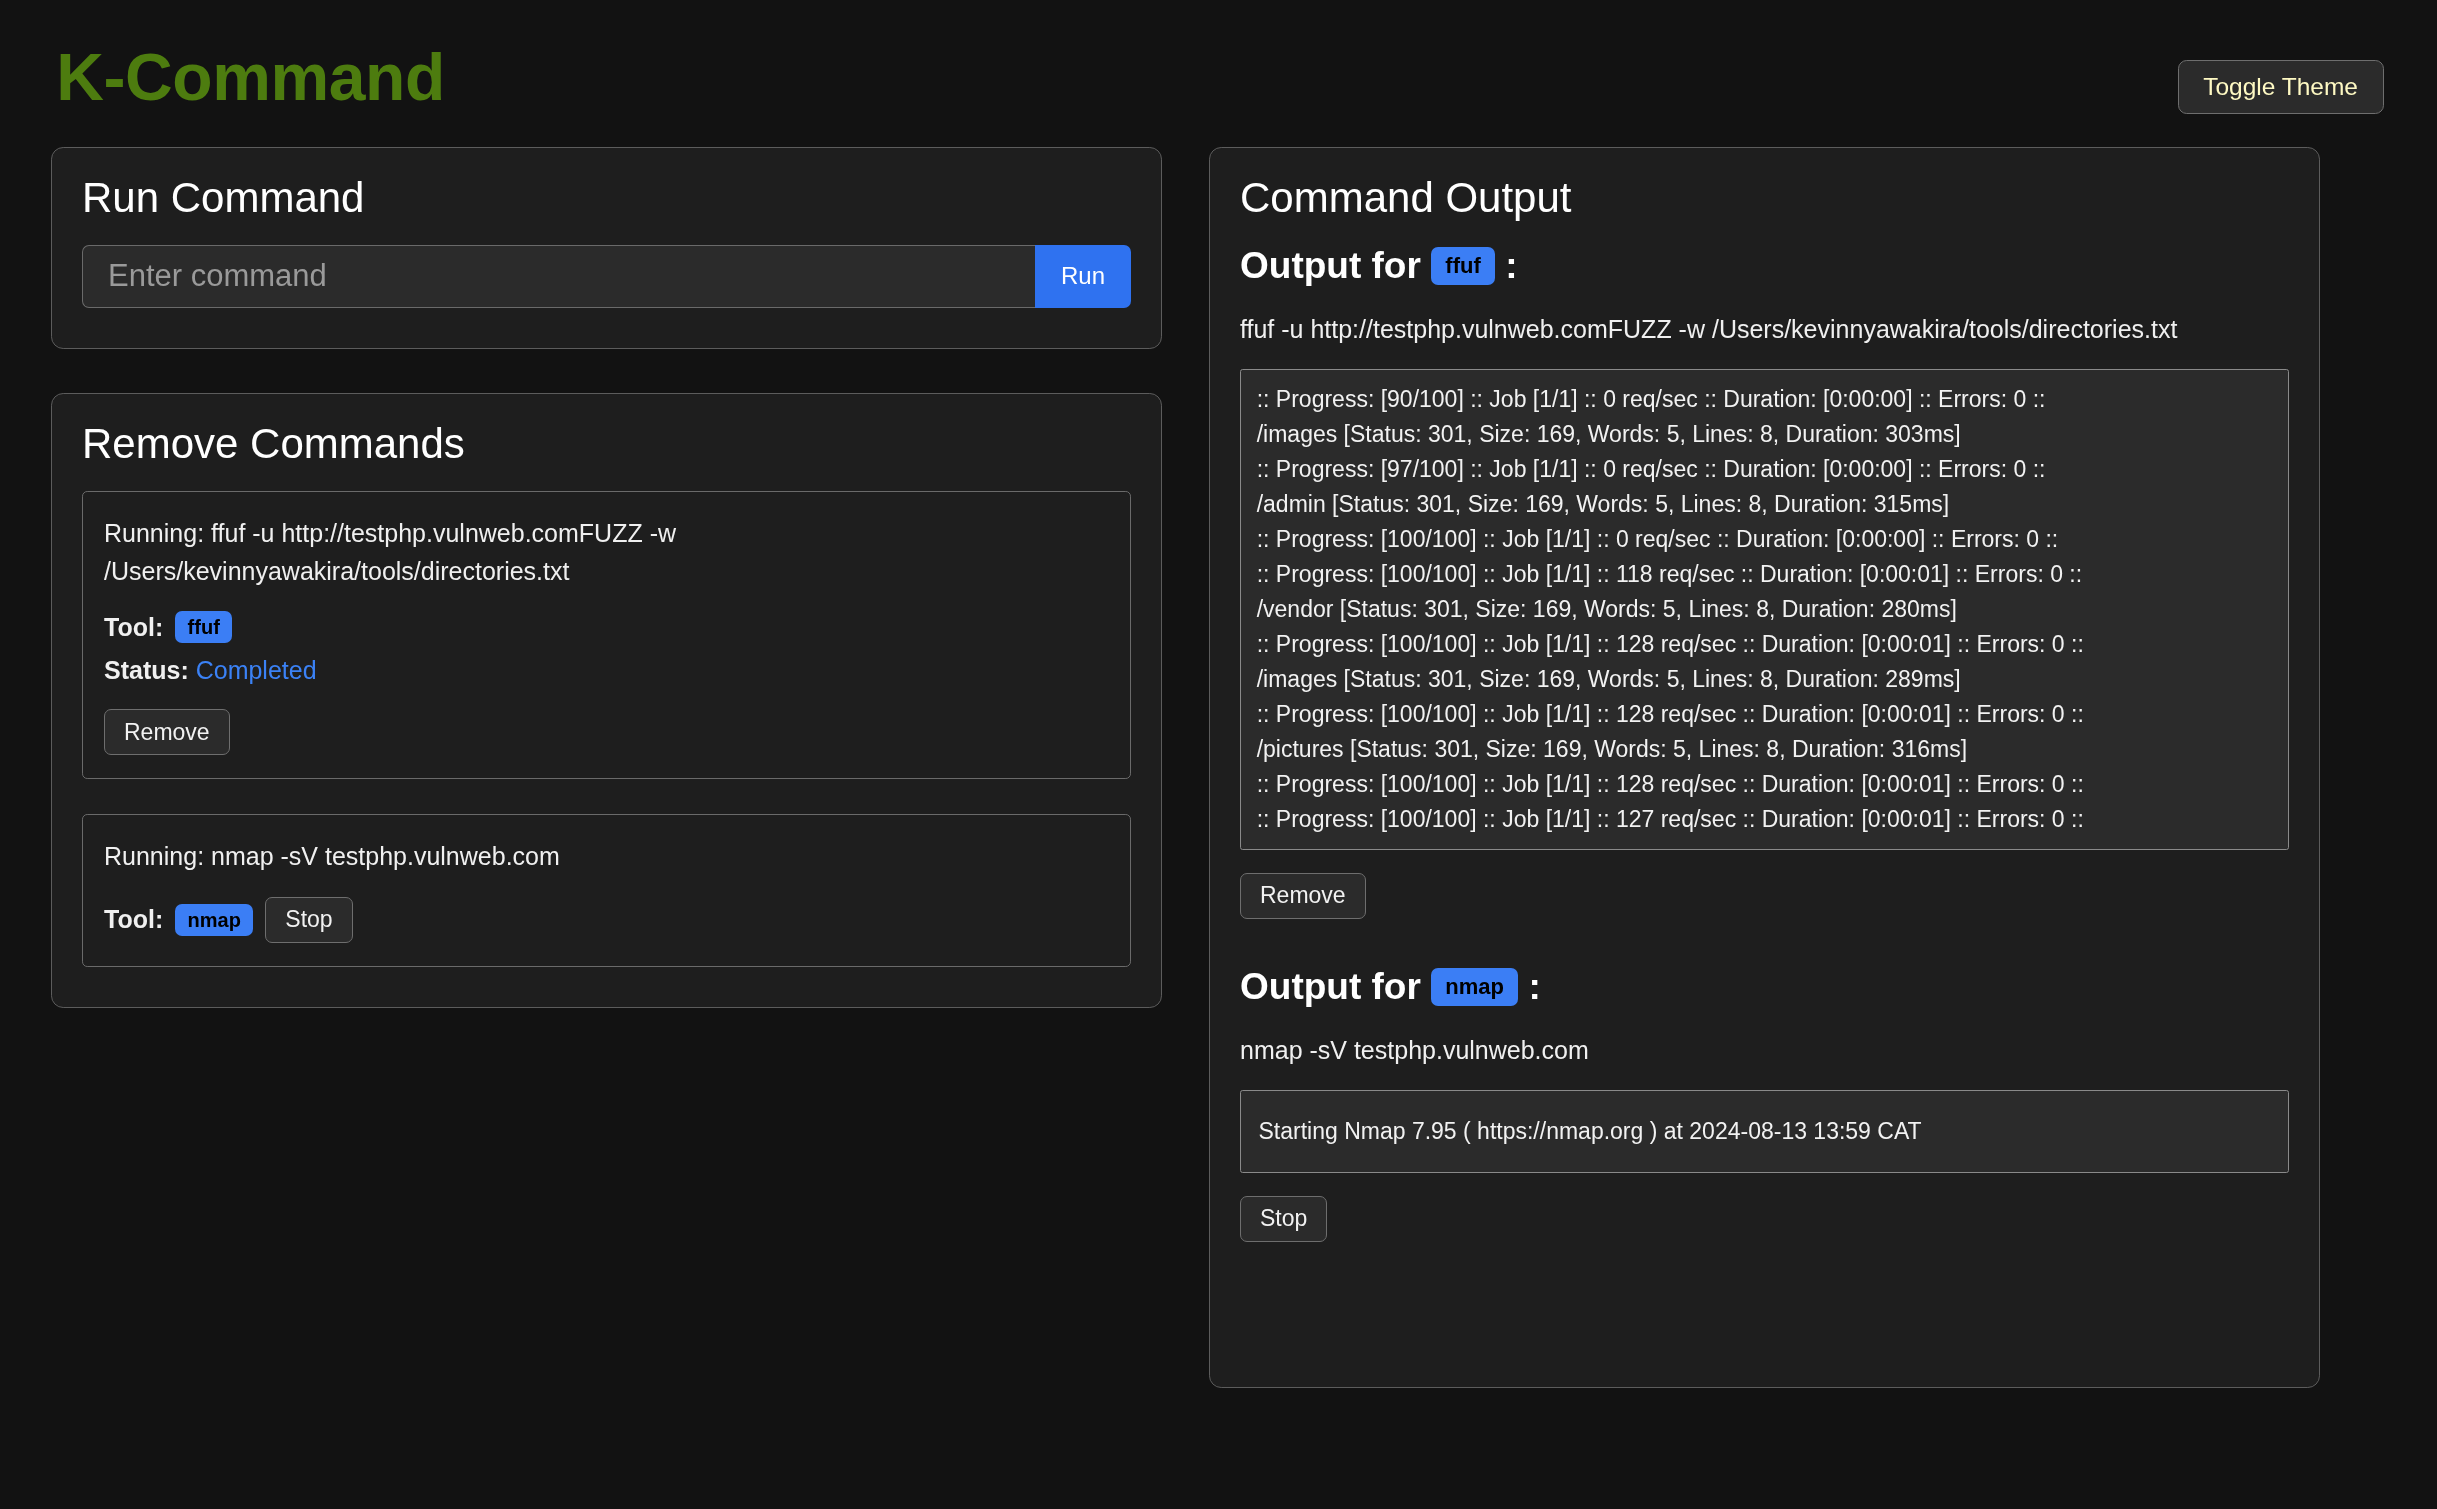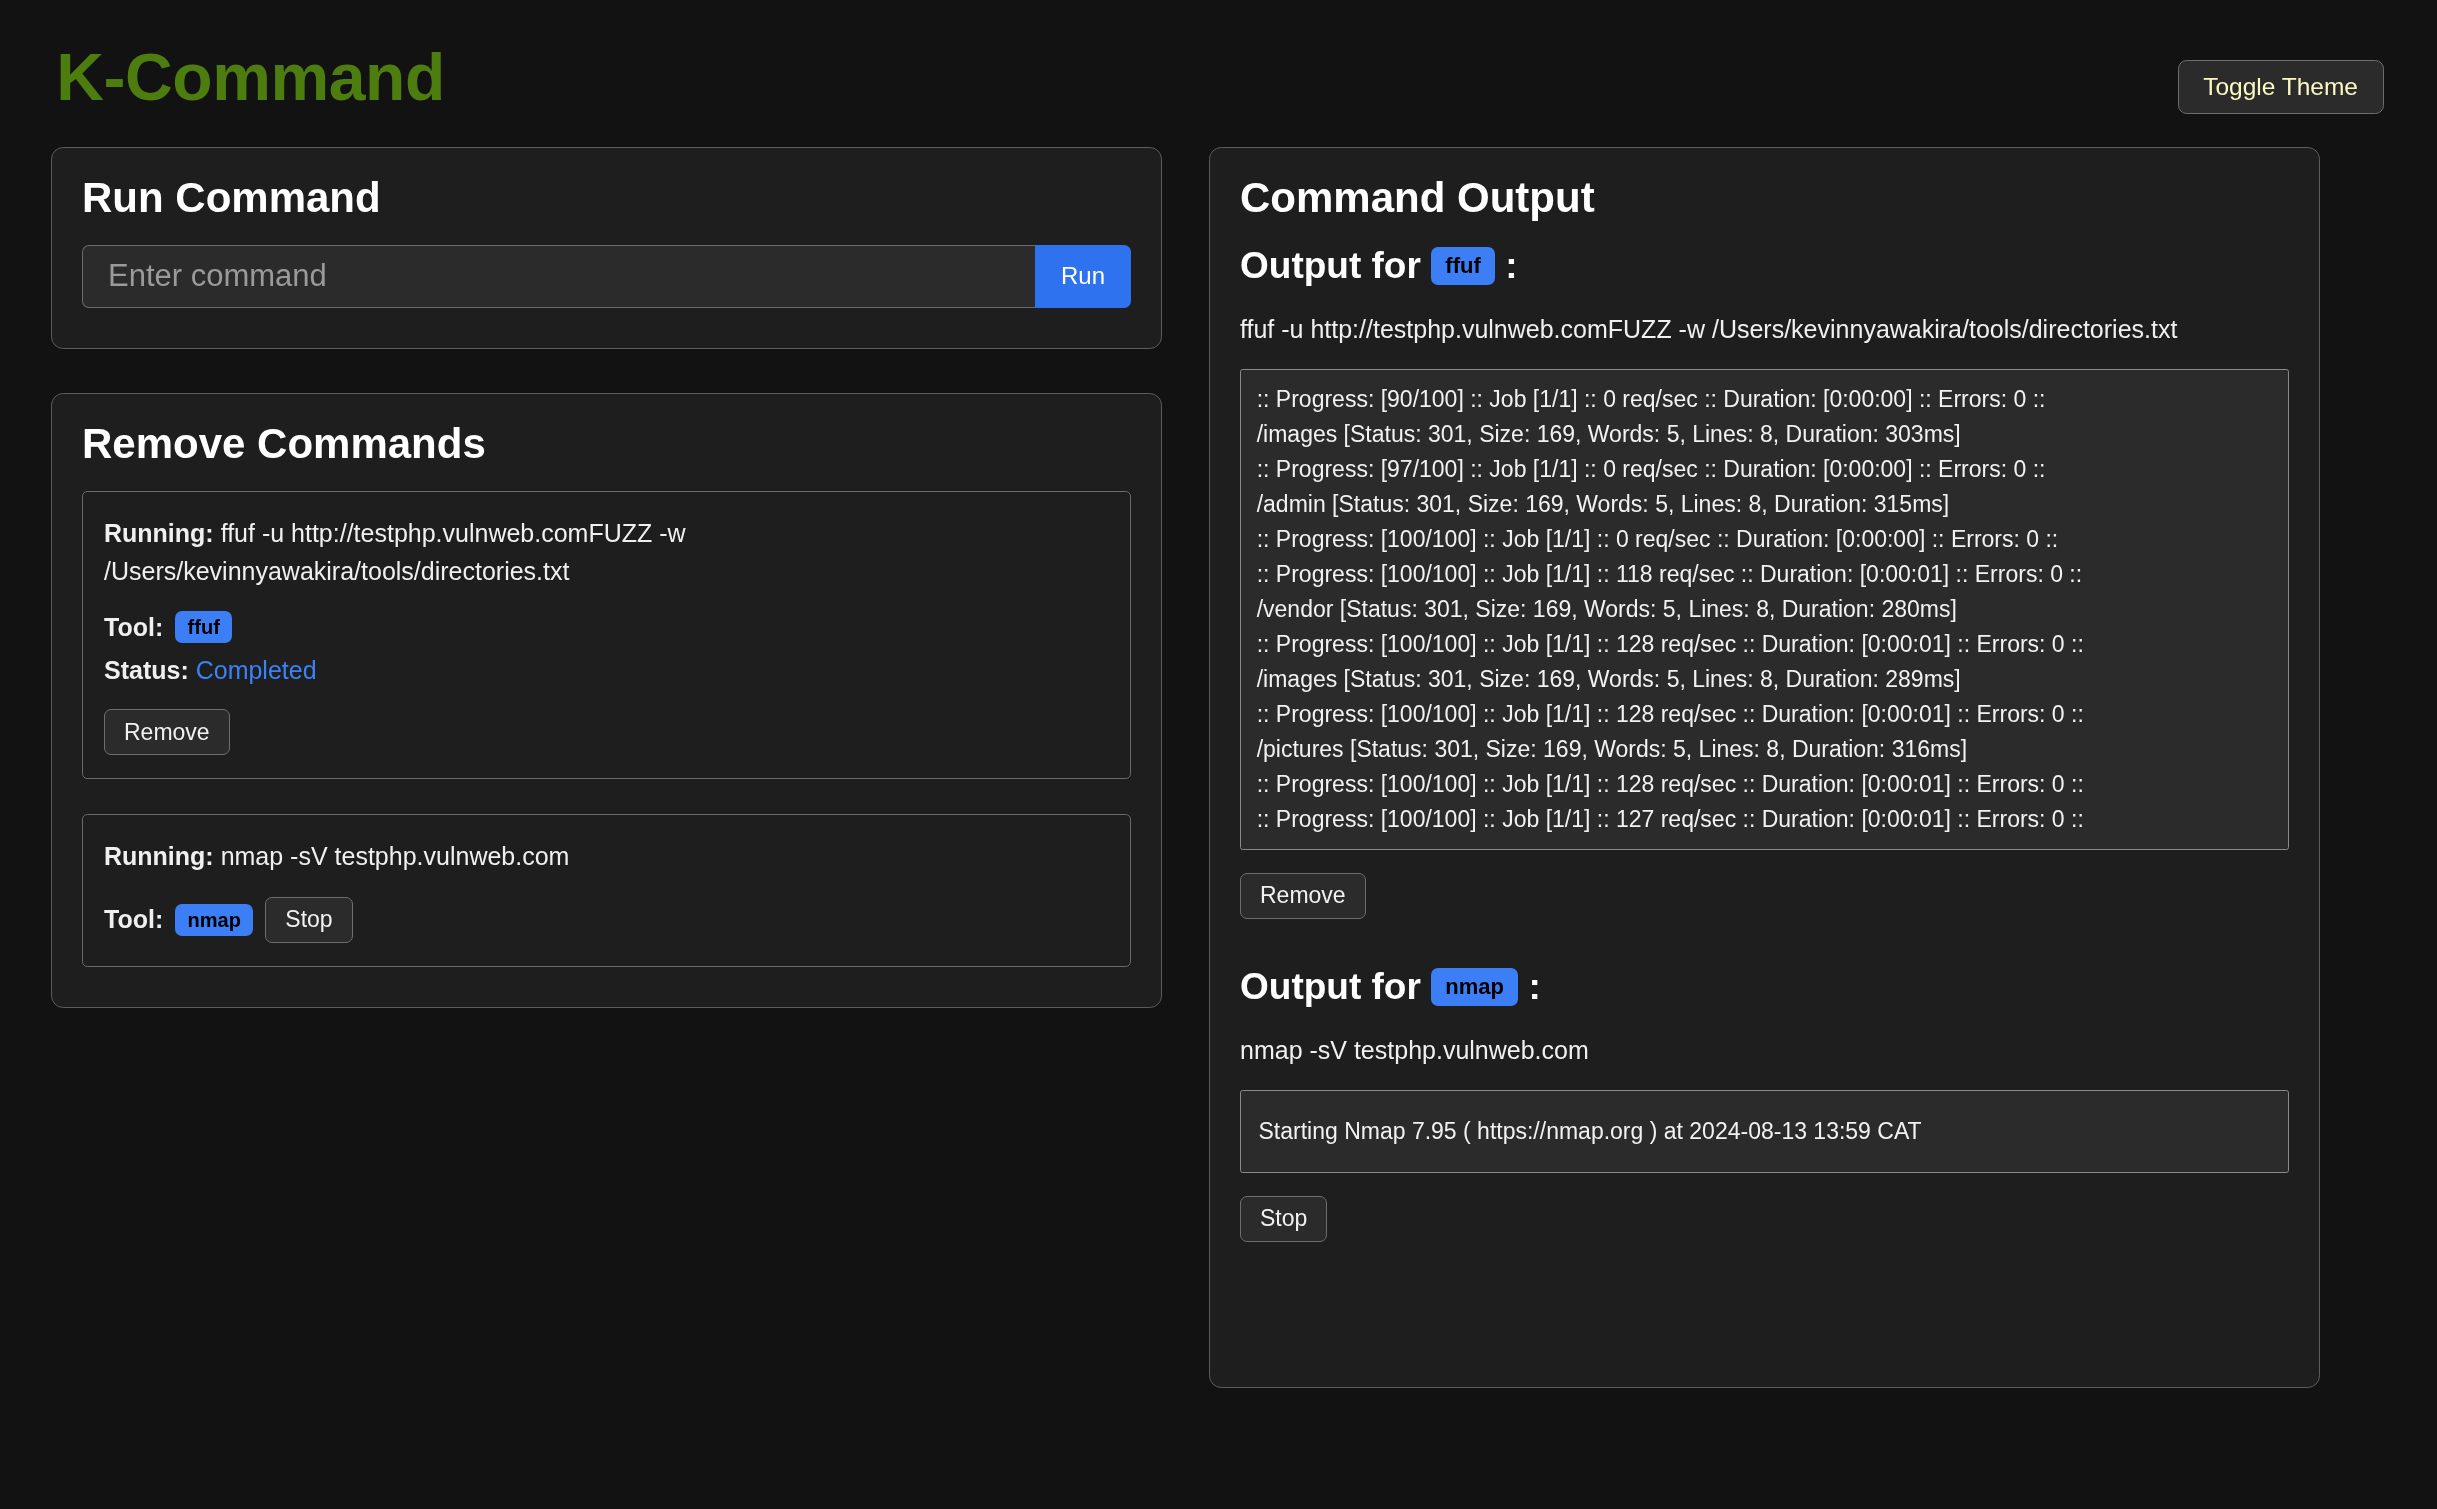--- a/index.html
+++ b/index.html
@@ -62,21 +62,21 @@
   .panel {
     background: #1e1e1e;
     border: 1.7px solid #5c5c5c;
     border-radius: 12.2px;
   }
 
   
   .run-panel { padding: 26px 30px 40px 30px; }
   .panel-title {
     font-size: 42px;
-    font-weight: 700;
+    font-weight: 400;
     color: #ffffff;
     line-height: 1.15;
     margin-bottom: 23px;
   }
   .cmd-row {
     display: flex;
     align-items: stretch;
     height: 63px;
   }
   .cmd-input {
@@ -114,21 +114,21 @@
     padding: 23px 21px 23px 21px;
     background: #1e1e1e;
   }
   .cmd-card + .cmd-card { margin-top: 35px; }
   .cmd-line {
     font-size: 25px;
     color: #f0f0f0;
     line-height: 1.5;
     word-break: break-word;
   }
-  .cmd-line .lbl { font-weight: 700; }
+  .cmd-line .lbl { font-weight: 400; }
   .tool-row {
     display: flex;
     align-items: center;
     gap: 12.2px;
     margin-top: 21px;
   }
   .tool-label {
     font-size: 25px;
     font-weight: 700;
     color: #f0f0f0;

